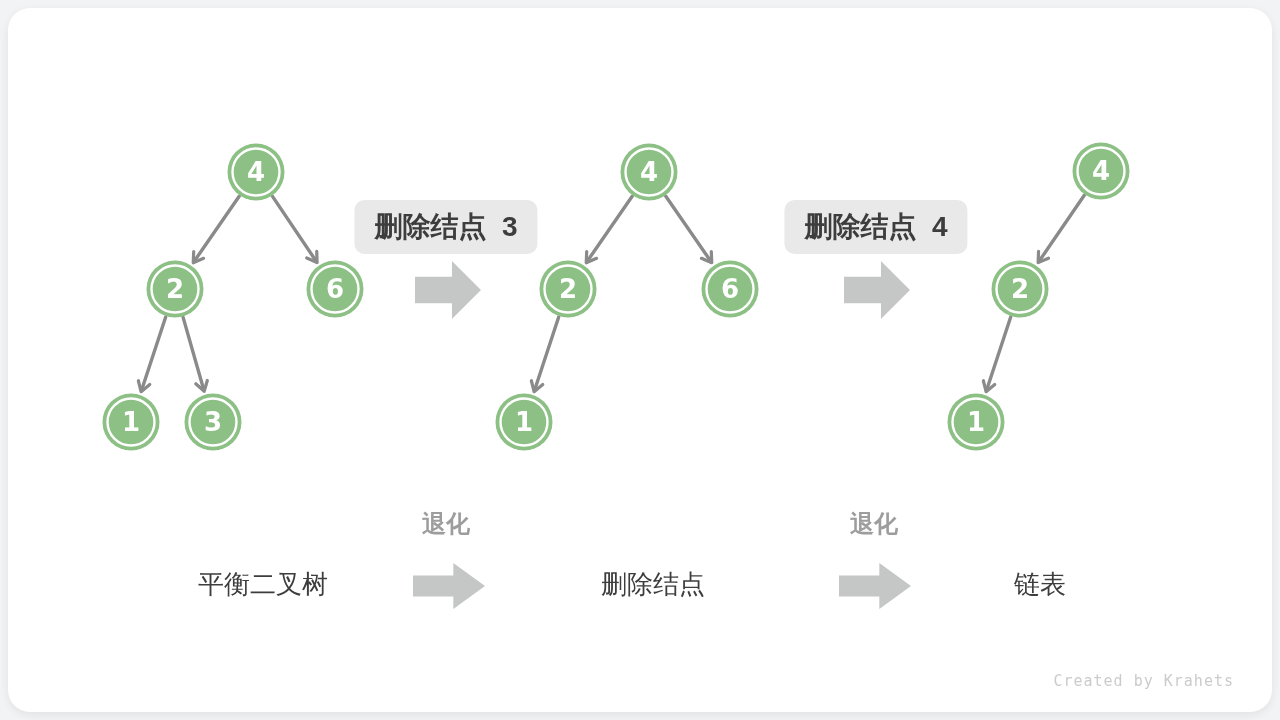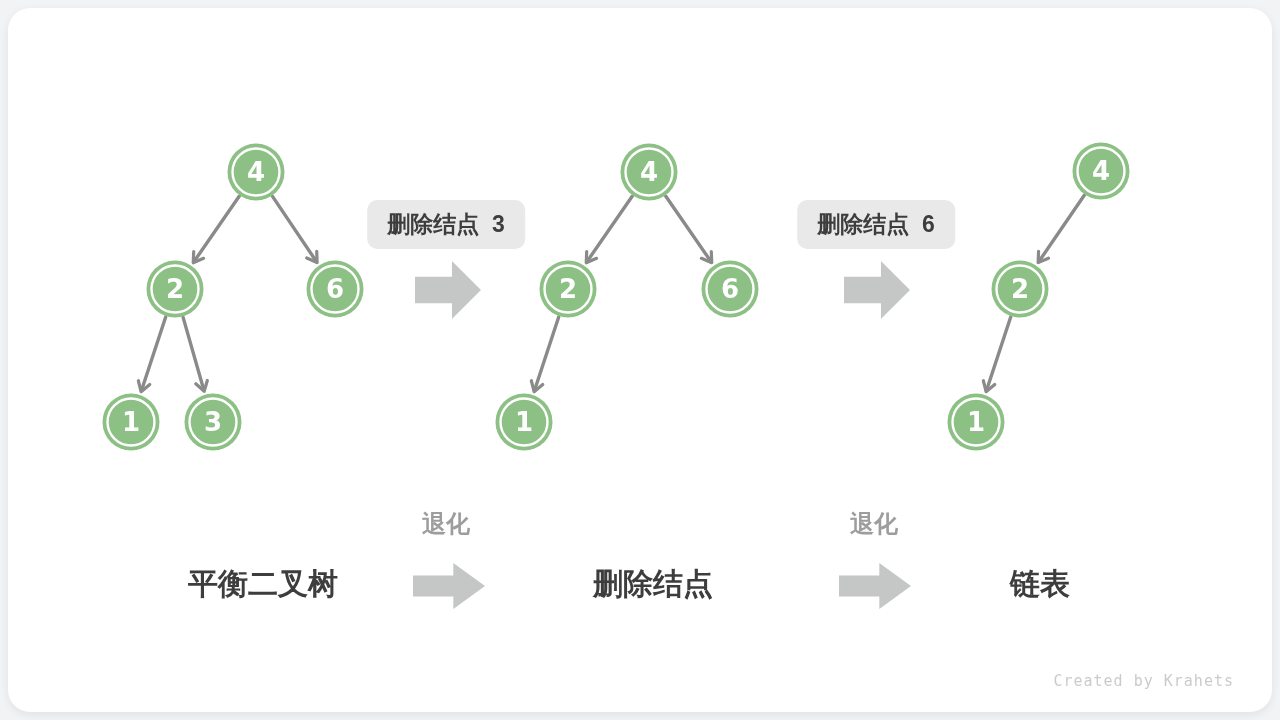--- a/index.html
+++ b/index.html
@@ -21,36 +21,36 @@
   .arrow-head-path { stroke:var(--edge,#8a8a8a); }
   .node-fill { fill:var(--node-fill,#8cc084); }
   .node-ring { fill:none; stroke:var(--node-ring,#fff); stroke-width:2.4; }
   .node-text {
     fill:var(--node-text,#fff); font-size:26px; font-weight:bold;
     text-anchor:middle; font-family:"DejaVu Sans","Liberation Sans",sans-serif;
   }
   .step-label {
     position:absolute; transform:translateX(-50%);
     background:var(--label-box-bg,#e9e9e9); color:var(--label-text,#3d3d3d);
-    font-size:23px; font-weight:bold; line-height:1;
+    font-size:28px; font-weight:bold; line-height:1;
     padding:13px 20px; border-radius:10px; white-space:pre;
   }
   .block-arrow {
     position:absolute; background:var(--block-arrow,#c5c6c6);
     clip-path:polygon(0% 27%, 56% 27%, 56% 0%, 100% 50%, 56% 100%, 56% 73%, 0% 73%);
   }
   .block-arrow.mid { width:66px; height:58px; }
   .block-arrow.bottom { width:72px; height:46px; }
   .degrade-label {
     position:absolute; transform:translate(-50%,-50%);
     color:var(--degrade-text,#9d9d9d); font-size:24px; font-weight:bold; white-space:pre;text-align:center;
   }
   .tree-label {
     position:absolute; transform:translate(-50%,-50%);
-    color:var(--label-text,#3d3d3d); font-size:30px; font-weight:bold; white-space:pre;
+    color:var(--label-text,#3d3d3d); font-size:26px; font-weight:normal; white-space:pre;
   }
   .watermark {
     position:absolute; right:38px; bottom:22px;
     color:var(--watermark-text,#cbcbcb);
     font-family:"DejaVu Sans Mono","Liberation Mono",monospace;
     font-size:15px; letter-spacing:1px;
   }
 </style>
 </head>
 <body>
@@ -135,21 +135,21 @@
           </g>
           <g>
             <circle cx="968" cy="414" r="28.5" class="node-fill"></circle>
             <circle cx="968" cy="414" r="23.5" class="node-ring"></circle>
             <text x="968" y="414" dy="0.36em" class="node-text">1</text>
           </g>
         </g>
       </svg>
 
     <div class="step-label" style="left:438px; top:192px;">删除结点  3</div>
-    <div class="step-label" style="left:868px; top:192px;">删除结点  6</div>
+    <div class="step-label" style="left:868px; top:192px;">删除结点  4</div>
 
     <div class="block-arrow mid" style="left:407px; top:253px;"></div>
     <div class="block-arrow mid" style="left:836px; top:253px;"></div>
 
     <div class="degrade-label" style="left:438px; top:516px;">退化</div>
     <div class="degrade-label" style="left:866px; top:516px;">退化</div>
 
     <div class="block-arrow bottom" style="left:405px; top:555px;"></div>
     <div class="block-arrow bottom" style="left:831px; top:555px;"></div>
 

